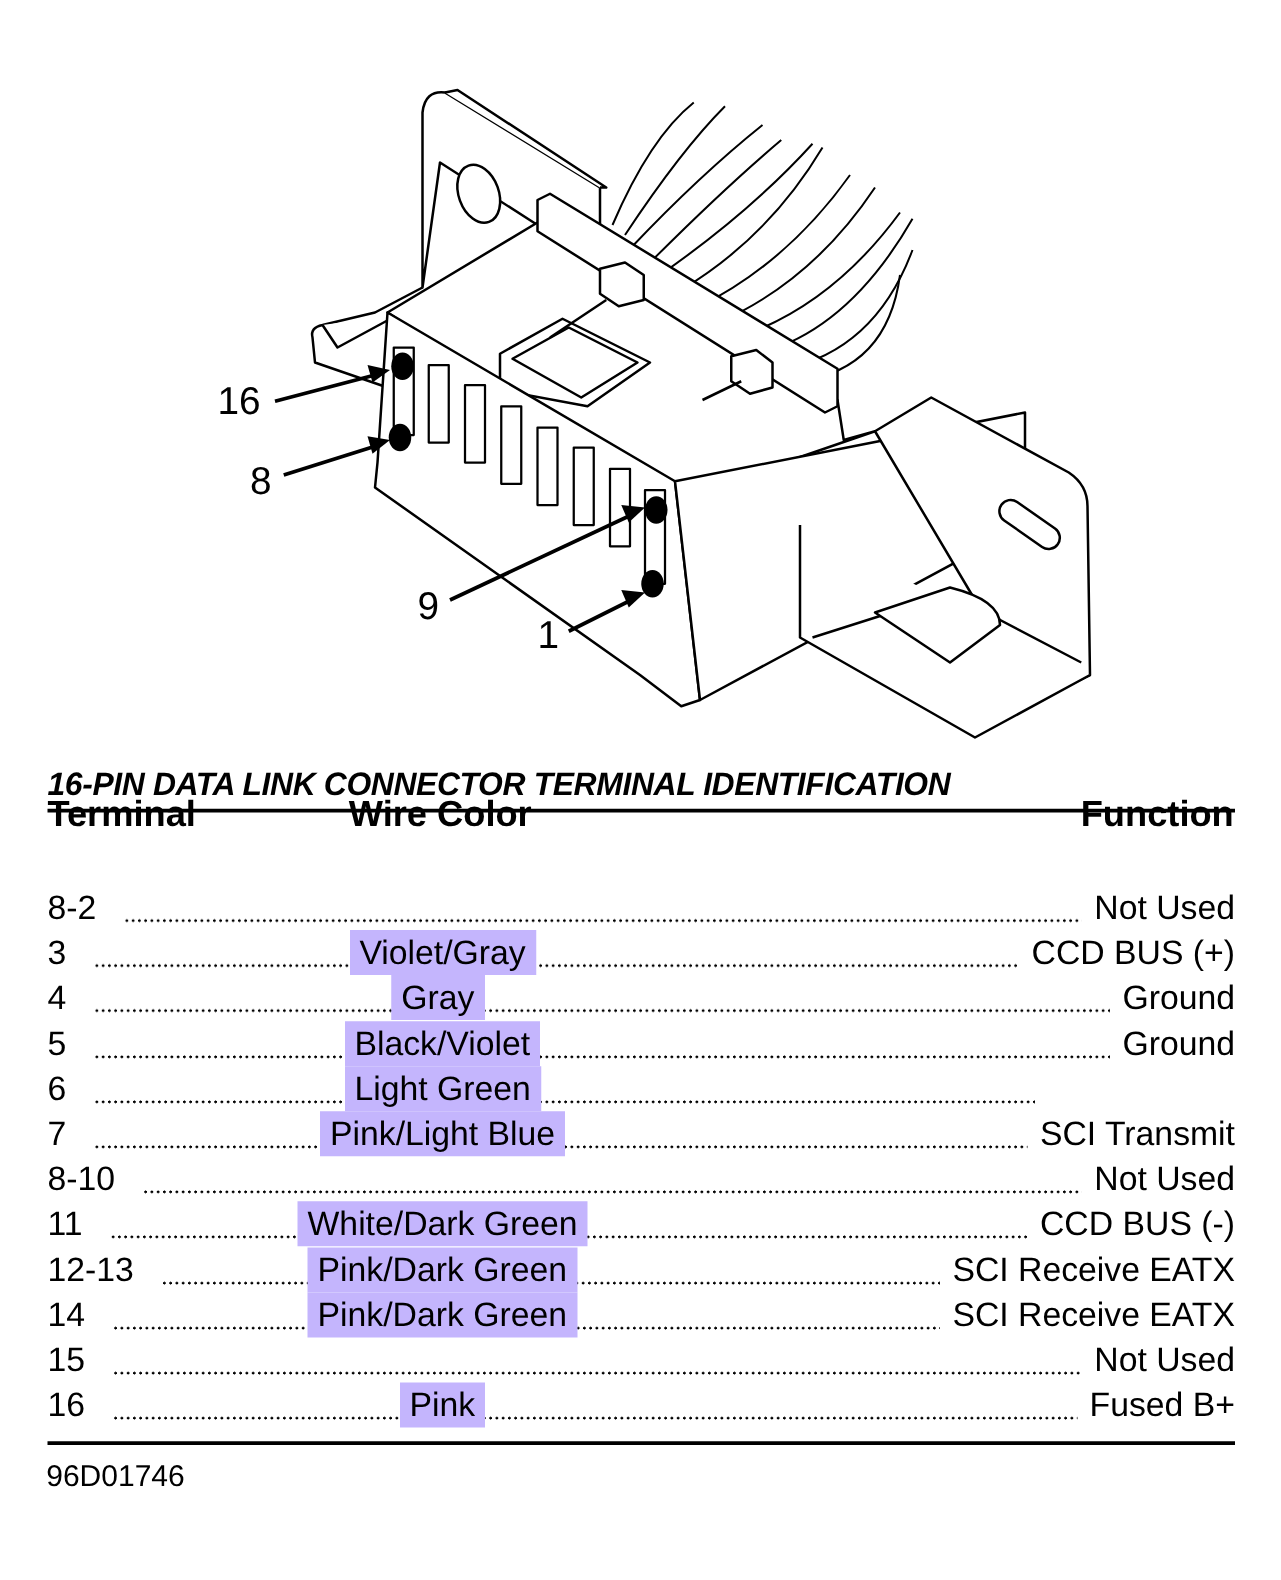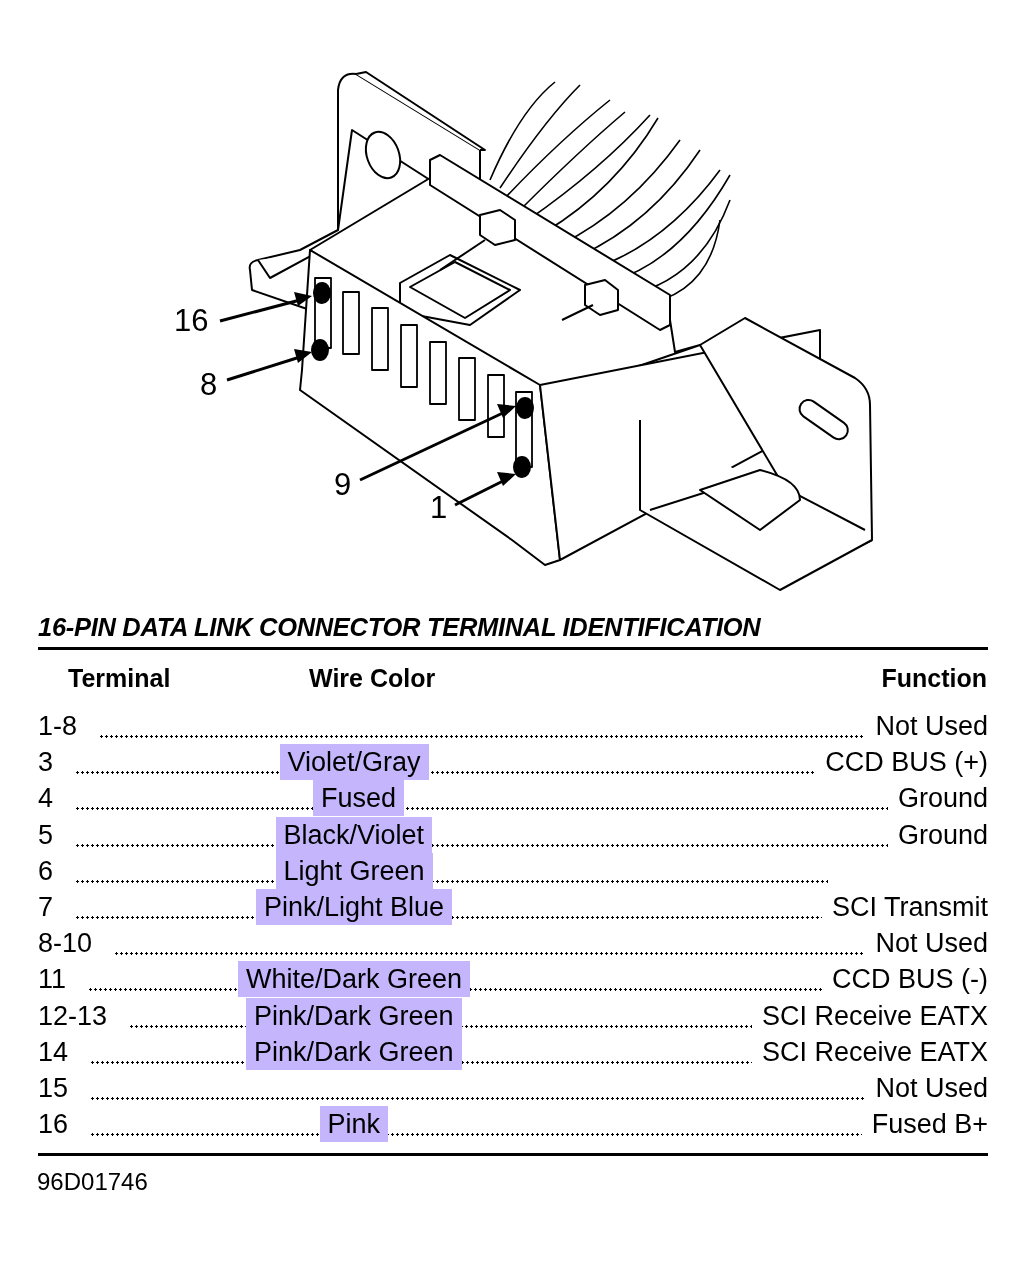--- a/index.html
+++ b/index.html
@@ -11,21 +11,21 @@
   #c8  { left: 200px; top: 369px; }
   #c9  { left: 334px; top: 469px; }
   #c1  { left: 430px; top: 492px; }
 
   #table-title { position: absolute; left: 38px; top: 612px; font-size: 26px; font-weight: bold;
                  font-style: italic; letter-spacing: -0.3px; transform: scaleX(0.98); transform-origin: left; }
   .rule { position: absolute; left: 38px; width: 950px; height: 3px; background: #000; }
   #rule-top { top: 647px; }
   #rule-bottom { top: 1153px; }
 
-  .hdr { position: absolute; top: 664px; font-size: 25px; font-weight: bold; margin-left: 30px; }
+  .hdr { position: absolute; top: 636px; font-size: 29px; font-weight: bold; }
   #hdr-terminal { left: 38px; }
   #hdr-wire { left: 279px; }
   #hdr-function { right: 38px; }
 
   .row { position: absolute; left: 38px; width: 950px; height: 36px; font-size: 27px; line-height: 36px; }
   .row .term { position: absolute; left: 0; top: 0; }
   .row .wire { position: absolute; top: 0; background: #c4b5fd; padding: 0 8px; }
   .row .func { position: absolute; right: 0; top: 0; background: #fff; padding-left: 6px; }
   .row .dots { position: absolute; top: 27px; height: 3px;
                background-image: radial-gradient(circle, #000 1px, transparent 1.3px);
@@ -119,34 +119,34 @@
 
 <div id="table-title">16-PIN DATA LINK CONNECTOR TERMINAL IDENTIFICATION</div>
 <div class="rule" id="rule-top"></div>
 
 <div class="hdr" id="hdr-terminal">Terminal</div>
 <div class="hdr" id="hdr-wire">Wire Color</div>
 <div class="hdr" id="hdr-function">Function</div>
 
 <div id="rows">
     <div class="row" style="top: 708px;">
-      <span class="term">1-8</span>
+      <span class="term">8-2</span>
       <span class="dots" style="left: 61px; width: 766px;"></span>
       <span class="func">Not Used</span>
     </div>
     <div class="row" style="top: 744.2px;">
       <span class="term">3</span>
       <span class="dots" style="left: 37px; width: 740px;"></span>
       <span class="wire" style="left: 241.5px;">Violet/Gray</span>
       <span class="func">CCD BUS (+)</span>
     </div>
     <div class="row" style="top: 780.4px;">
       <span class="term">4</span>
       <span class="dots" style="left: 37px; width: 813px;"></span>
-      <span class="wire" style="left: 275px;">Fused</span>
+      <span class="wire" style="left: 275px;">Gray</span>
       <span class="func">Ground</span>
     </div>
     <div class="row" style="top: 816.6px;">
       <span class="term">5</span>
       <span class="dots" style="left: 37px; width: 813px;"></span>
       <span class="wire" style="left: 237.5px;">Black/Violet</span>
       <span class="func">Ground</span>
     </div>
     <div class="row" style="top: 852.8px;">
       <span class="term">6</span>

